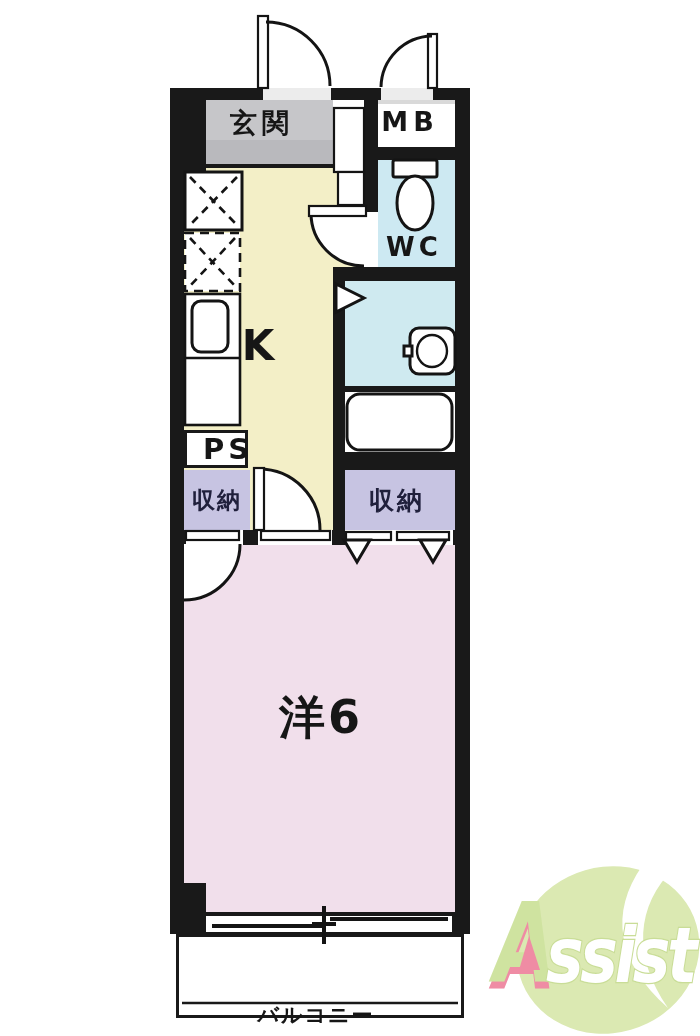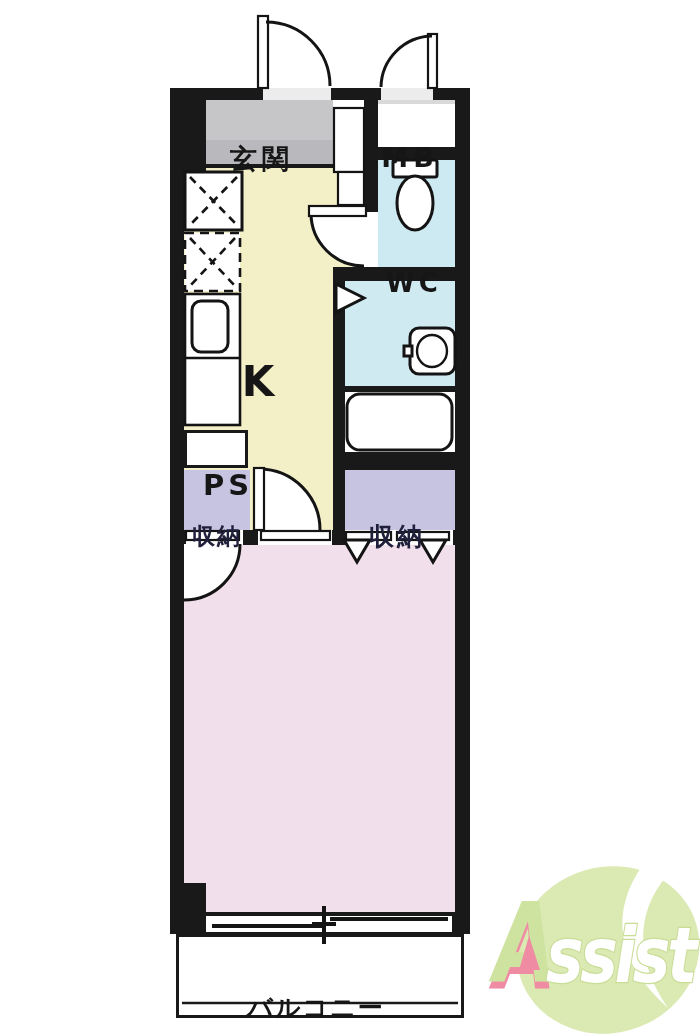--- a/index.html
+++ b/index.html
@@ -6,21 +6,21 @@
   #stage{position:relative;width:700px;height:1036px;background:#fff;overflow:hidden;
          font-family:"DejaVu Sans",sans-serif;}
   .abs{position:absolute;box-sizing:border-box;}
   .wall{position:absolute;box-sizing:border-box;background:#191919;}
   .room{position:absolute;box-sizing:border-box;}
   .stipple{background-image:radial-gradient(rgba(0,0,0,0.09) 1px,transparent 1.2px);
            background-size:6px 6px;}
   .stipple-dark{background-image:radial-gradient(rgba(0,0,0,0.20) 1px,transparent 1.1px);
            background-size:4px 4px;}
   .lbl{position:absolute;transform:translate(-50%,-50%);color:#161616;font-weight:700;
-       white-space:nowrap;line-height:1;margin-top:36px;}
+       white-space:nowrap;line-height:1;}
   #svg-overlay{position:absolute;left:0;top:0;pointer-events:none;}
   .fixture{fill:#fff;stroke:#141414;stroke-width:3;}
   .leaf{fill:#fff;stroke:#141414;stroke-width:2.2;}
   .arc{fill:none;stroke:#141414;stroke-width:3;}
   .xline{fill:none;stroke:#141414;stroke-width:2.6;stroke-dasharray:8 6;}
   .sector{fill:#fff;stroke:none;}
   .logoA{font-family:"DejaVu Sans",sans-serif;font-style:italic;font-weight:900;font-size:110px;}
   .logoS{font-family:"DejaVu Sans",sans-serif;font-style:italic;font-weight:700;font-size:76px;
          fill:#ffffff;stroke:#c9dd97;stroke-width:2.5;paint-order:stroke;letter-spacing:-4px;}
 </style>
@@ -161,15 +161,16 @@
 
   <div class="abs" style="left:184px;top:430px;width:64px;height:38px;background:#fff;border:3px solid #191919;"></div>
 
   <div class="lbl" style="left:262px;top:122px;font-size:27px;letter-spacing:5px;">玄関</div>
   <div class="lbl" style="left:410px;top:121px;font-size:27px;letter-spacing:5px;">MB</div>
   <div class="lbl" style="left:414px;top:247px;font-size:26px;letter-spacing:4px;">WC</div>
   <div class="lbl" style="left:258px;top:346px;font-size:42px;">K</div>
   <div class="lbl" style="left:228px;top:449px;font-size:29px;letter-spacing:4px;">PS</div>
   <div class="lbl" style="left:217px;top:500px;font-size:23px;letter-spacing:2px;color:#20203c;">収納</div>
   <div class="lbl" style="left:397px;top:500px;font-size:25px;letter-spacing:3px;color:#20203c;">収納</div>
-  <div class="lbl" style="left:316px;top:971px;font-size:25px;letter-spacing:2px;">バルコニー</div>
+  <div class="lbl" style="left:321px;top:717px;font-size:46px;letter-spacing:3px;">洋6</div>
+  <div class="lbl" style="left:316px;top:1015px;font-size:21px;letter-spacing:2px;">バルコニー</div>
 
 </div>
 
 </body></html>

